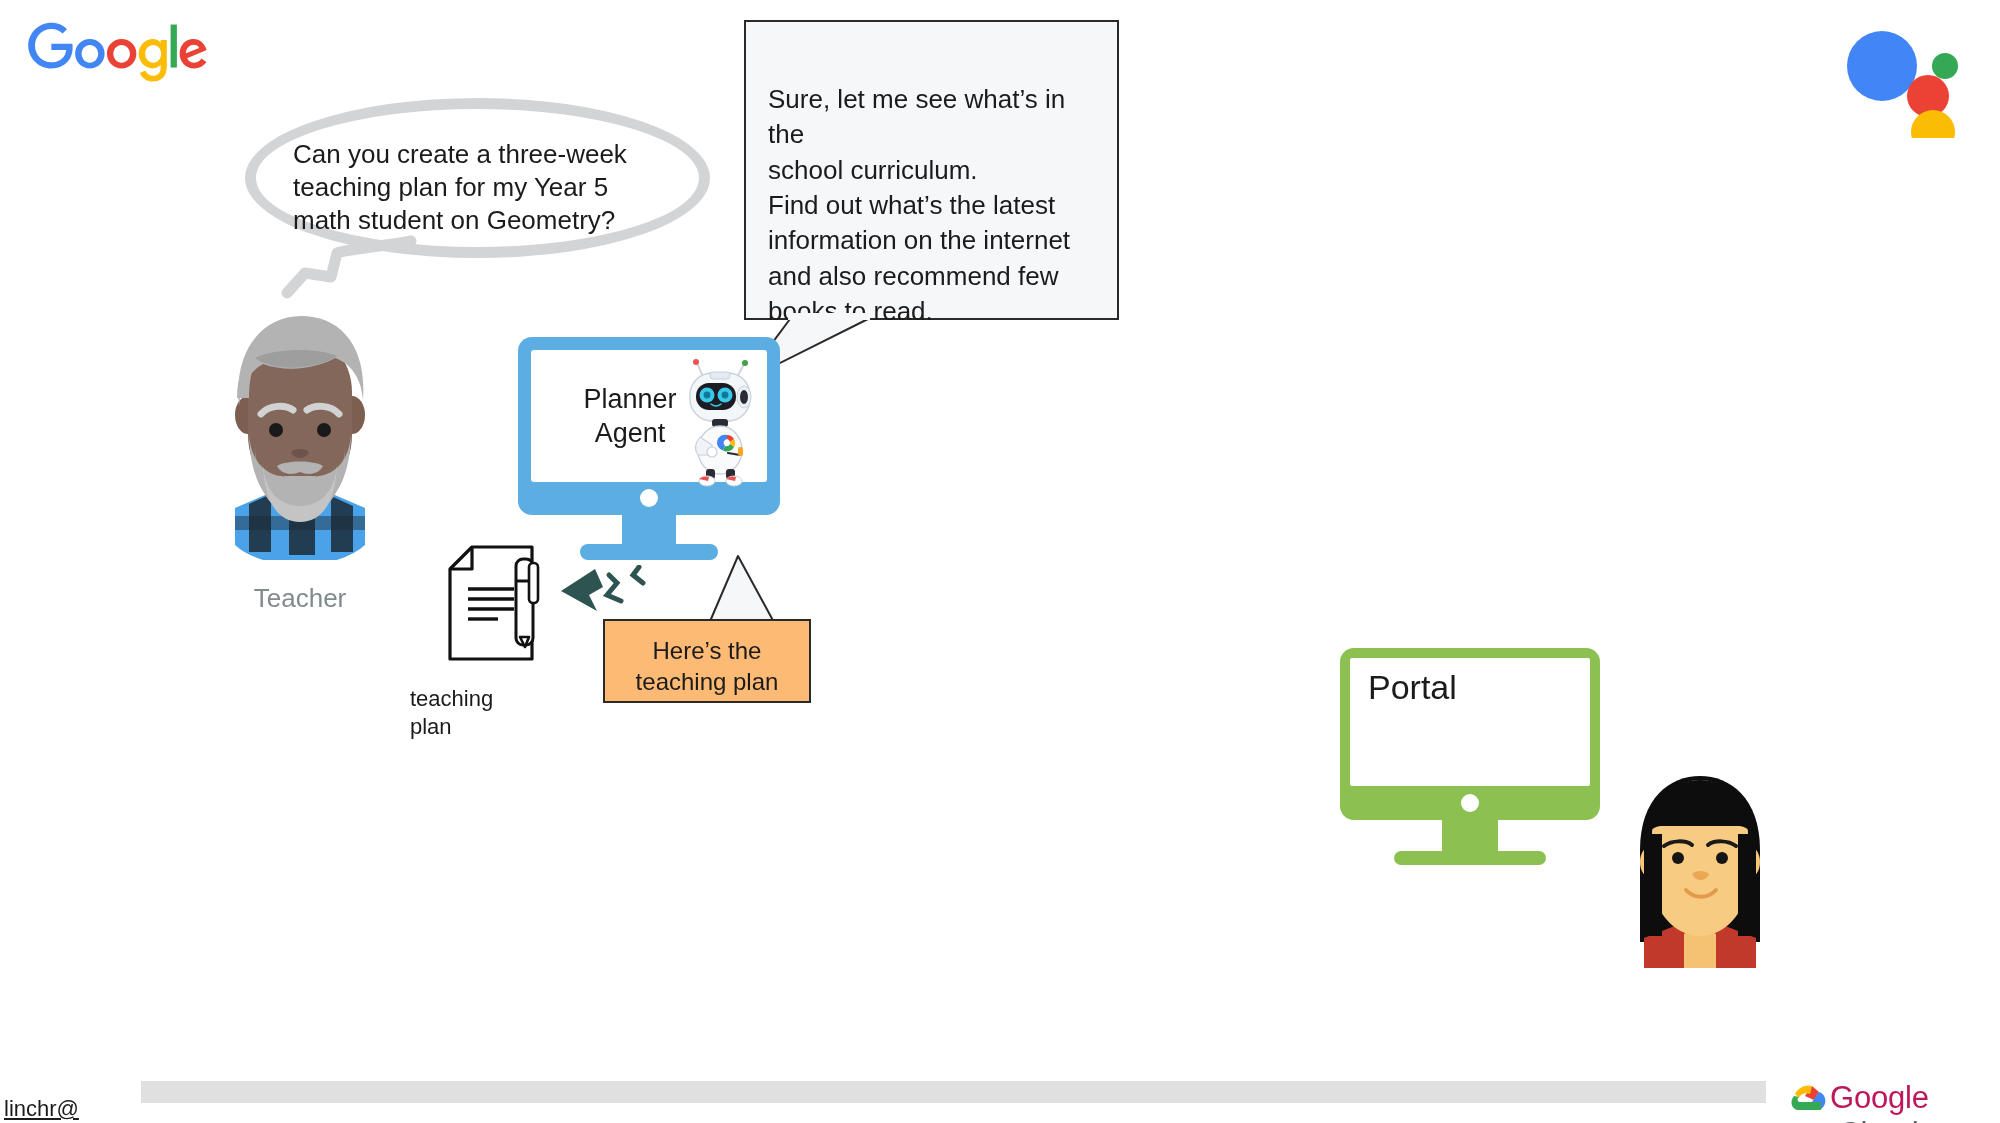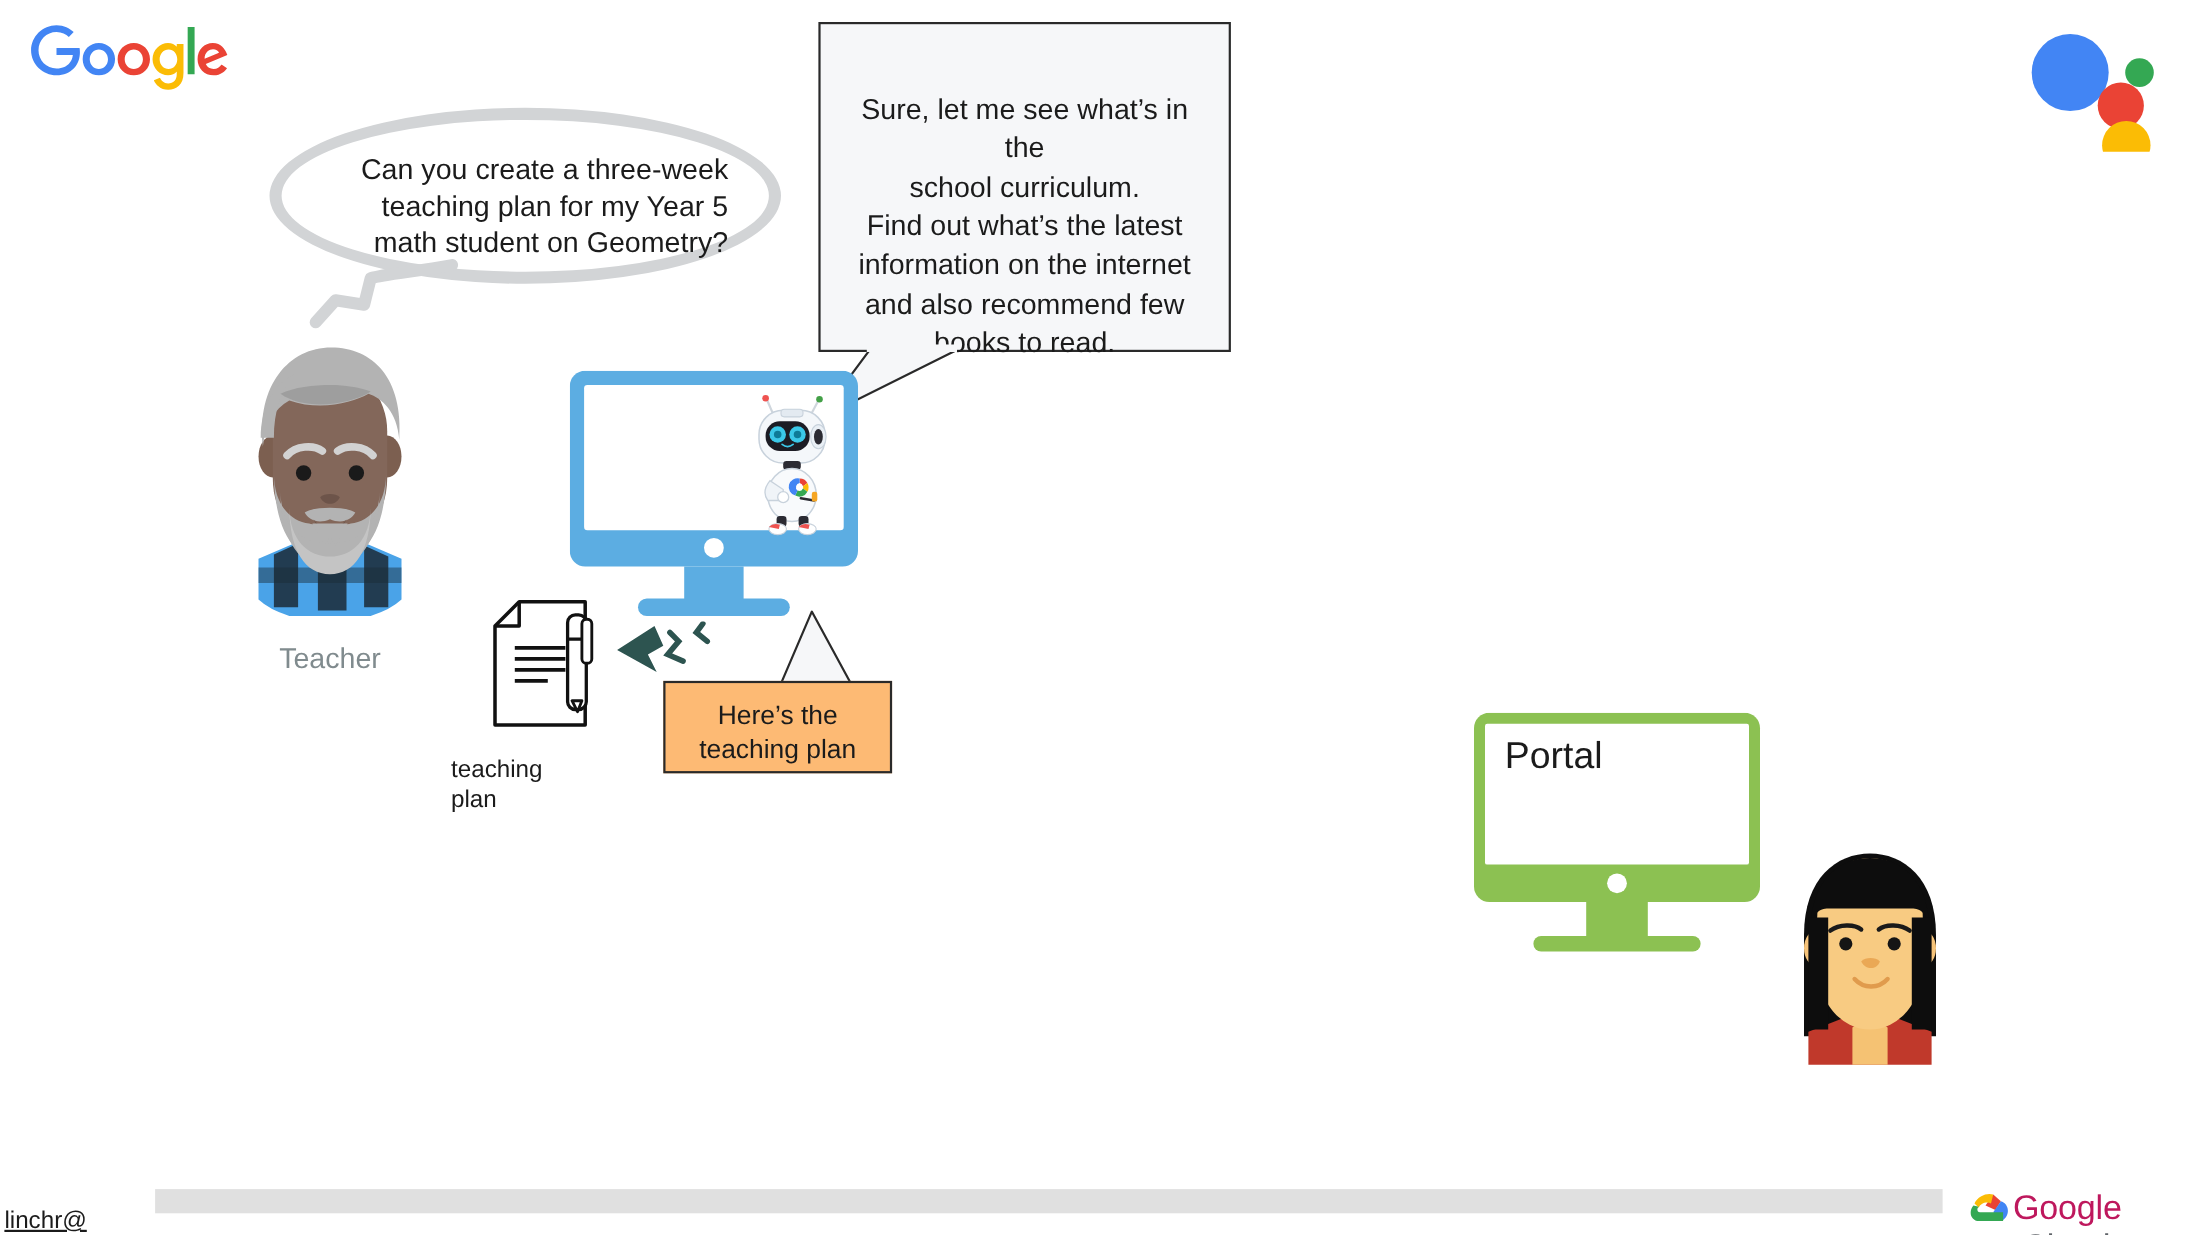--- a/index.html
+++ b/index.html
@@ -43,21 +43,21 @@
     border: 11px solid #d2d4d6;
     border-radius: 50%;
     background: #ffffff;
     box-sizing: border-box;
   }
   #teacher-bubble .btext {
     position: absolute;
     left: 48px;
     right: 48px;
     top: 40px;
-    text-align: right;
+    text-align: left;
     font-size: 26px;
     line-height: 1.26;
     color: #1b1b1b;
     white-space: pre-line;
   }
 
   
   #agent-bubble {
     left: 744px;
     top: 20px;
@@ -65,21 +65,20 @@
     height: 300px;
     background: #f6f7f9;
     border: 2px solid #2a2a2a;
     box-sizing: border-box;
   }
   #agent-bubble .btext {
     position: absolute;
     left: 22px;
     right: 22px;
     top: 60px;
-    text-align: center;
     font-size: 26px;
     line-height: 1.36;
     color: #1b1b1b;
     white-space: pre-line;
   }
 
   
   #plan-bubble {
     left: 603px;
     top: 619px;
@@ -264,20 +263,22 @@
 
   <div class="abs" id="planner-monitor">
     <svg viewBox="0 0 270 250" width="270" height="250" xmlns="http://www.w3.org/2000/svg">
       <rect x="0" y="0" width="262" height="178" rx="14" fill="#5CADE2"></rect>
       <rect x="13" y="13" width="236" height="132" rx="3" fill="#ffffff"></rect>
       <circle cx="131" cy="161" r="9" fill="#ffffff"></circle>
       <rect x="104" y="178" width="54" height="30" fill="#5CADE2"></rect>
       <rect x="62" y="207" width="138" height="16" rx="8" fill="#5CADE2"></rect>
     </svg>
   </div>
+  <div class="abs" id="planner-label">Planner
+Agent</div>
 
   <div class="abs" id="planner-robot">
     <svg viewBox="0 0 76 132" width="76" height="132" xmlns="http://www.w3.org/2000/svg">
 
       <line x1="22" y1="22" x2="15" y2="6" stroke="#cfd6dd" stroke-width="2"></line>
       <circle cx="14" cy="5" r="3" fill="#ef5350"></circle>
       <line x1="54" y1="22" x2="62" y2="7" stroke="#cfd6dd" stroke-width="2"></line>
       <circle cx="63" cy="6" r="3" fill="#43a047"></circle>
 
       <rect x="8" y="16" width="60" height="48" rx="22" fill="#f4f7fa" stroke="#c8d2dc" stroke-width="1.4"></rect>

